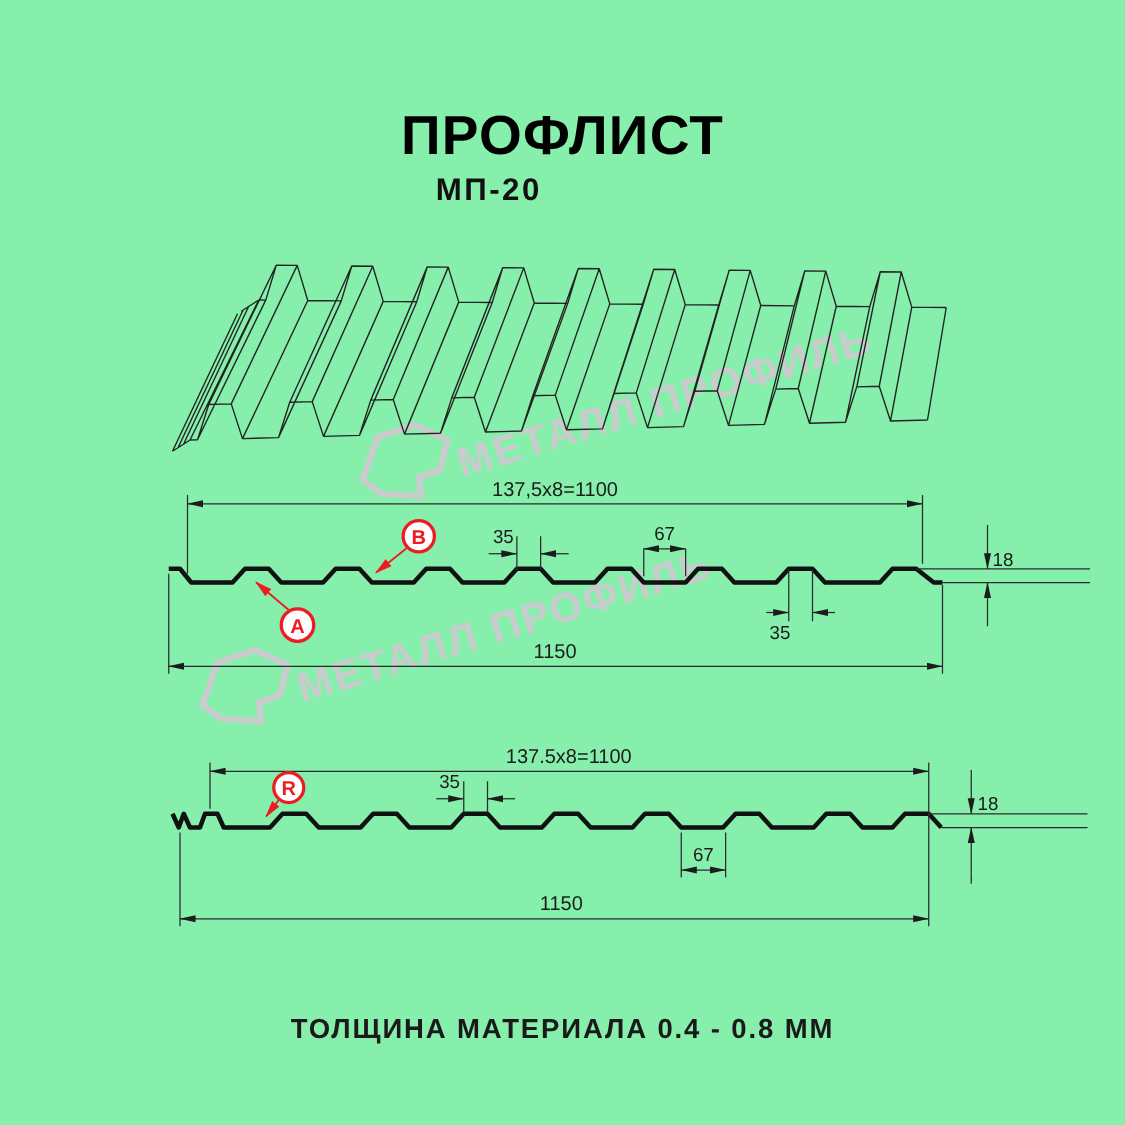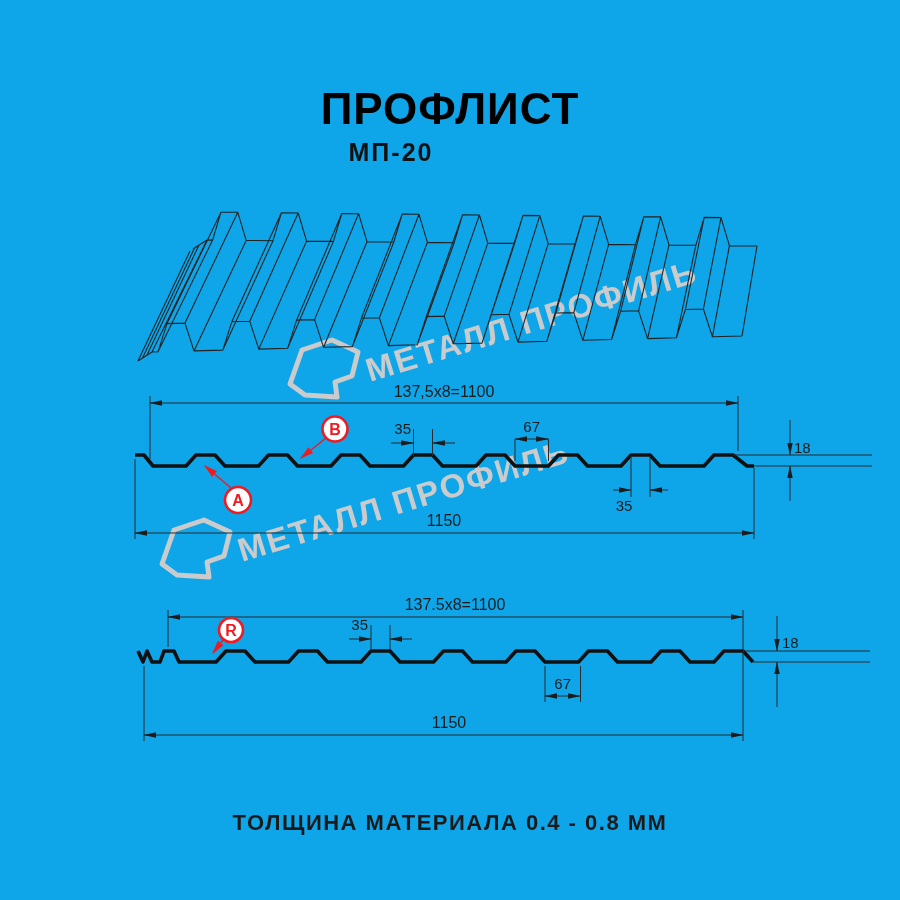--- a/index.html
+++ b/index.html
@@ -1,16 +1,16 @@
 <!DOCTYPE html>
 <html><head>
 <meta charset="utf-8">
 <style>
   html,body{margin:0;padding:0;background:#fff;}
-  #canvas{position:relative;width:900px;height:900px;background:#0ea5e9;overflow:hidden;
+  #canvas{position:relative;width:900px;height:900px;background:#86efac;overflow:hidden;
           font-family:"Liberation Sans", sans-serif;}
   .title{position:absolute;top:84px;left:0;width:900px;text-align:center;
          font-size:44px;font-weight:bold;letter-spacing:1px;color:#000;}
   .subtitle{position:absolute;top:138px;left:0;width:782px;text-align:center;
             font-size:25px;font-weight:bold;letter-spacing:2px;color:#111;}
   .footer{position:absolute;top:810px;left:0;width:900px;text-align:center;
           font-size:22px;font-weight:bold;letter-spacing:1.5px;color:#1a1a1a;}
   svg{position:absolute;top:0;left:0;}
   .dimtxt{font-family:"Liberation Sans",sans-serif;font-size:16px;fill:#1c1c1c;}
   .dimtxt-s{font-family:"Liberation Sans",sans-serif;font-size:15px;fill:#1c1c1c;}

